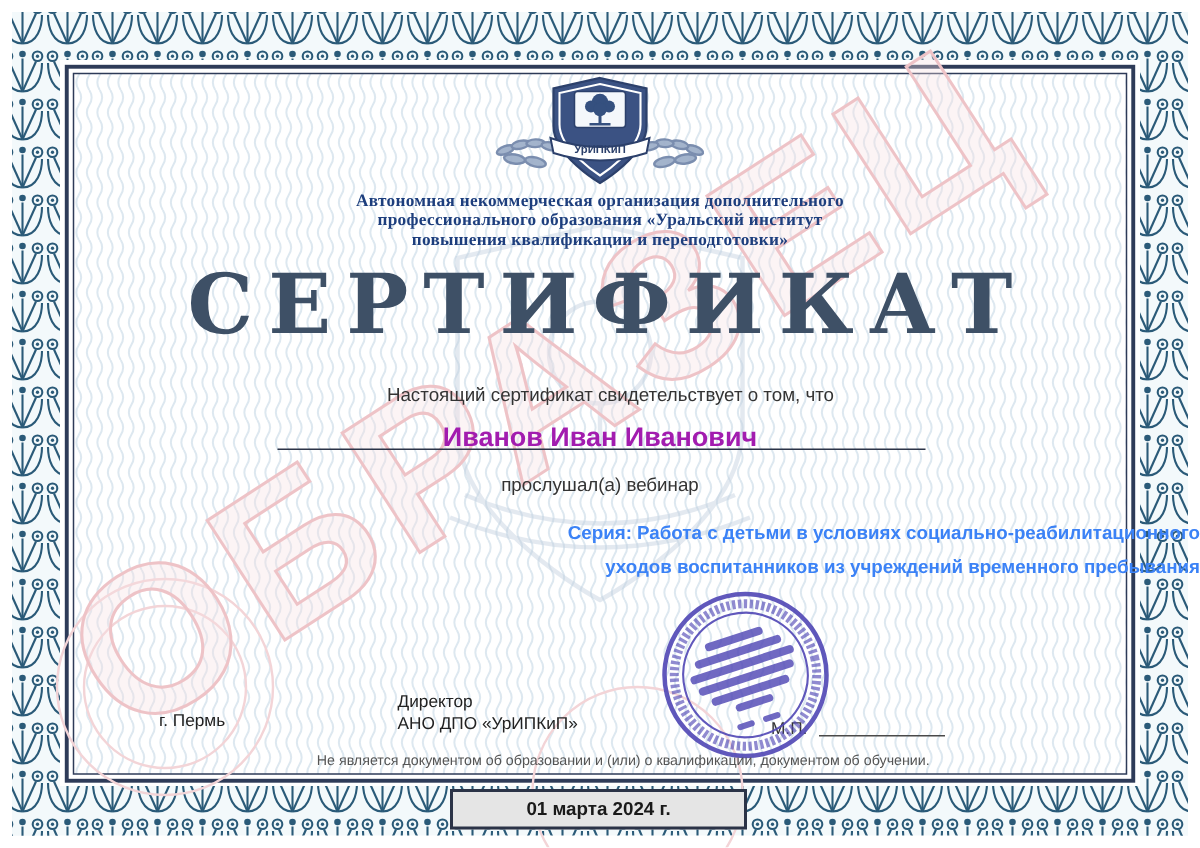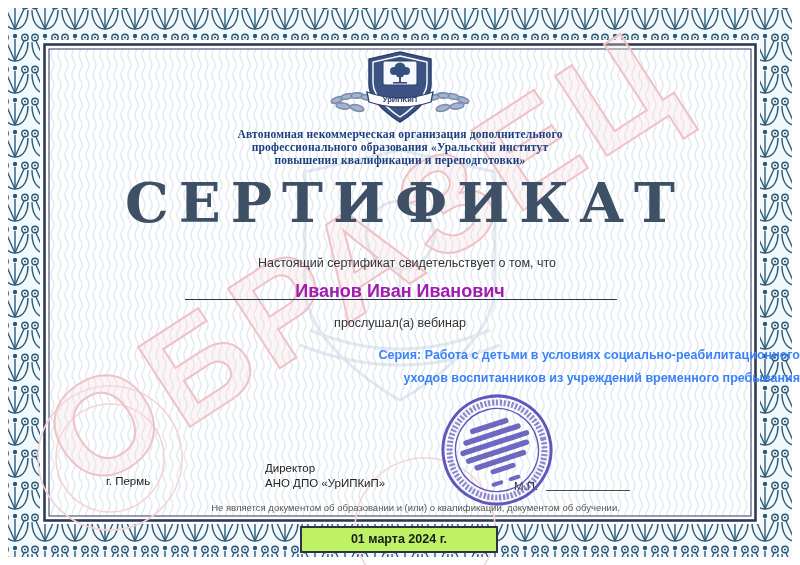--- a/index.html
+++ b/index.html
@@ -21,21 +21,21 @@
   .name{top:281px;font-size:18px;font-weight:bold;color:#a21caf;}
   .rule{top:299px;left:185px;width:432px;height:0;border-top:1.6px solid #2b3347;}
   .action{top:316px;font-size:12.5px;color:#333;}
   .course{top:344px;font-size:12.5px;font-weight:bold;color:#3b82f6;line-height:23px;text-align:right;}
   .city{left:64px;top:475px;font-size:11.5px;color:#222;padding-left:42px;}
   .director{left:265px;top:461px;font-size:11.5px;line-height:14.5px;color:#222;text-align:left;}
   .mp{left:514px;top:480px;font-size:11.5px;color:#333;}
   .sig{left:546px;top:490px;width:84px;height:0;border-top:1.6px solid #4a4a4a;}
   .stamp{left:438px;top:391px;width:118px;height:118px;opacity:.9;}
   .disclaimer{top:502px;font-size:9.5px;color:#555;padding-left:31px;}
-  .datebox{left:300px;top:526px;width:194px;height:23px;background:#bef264;
+  .datebox{left:300px;top:526px;width:194px;height:23px;background:#e5e5e5;
            border:2.4px solid #2b3347;font-size:12.5px;font-weight:bold;
            line-height:23px;text-align:center;color:#1a1a1a;}
 </style>
 </head>
 <body>
 
 <div class="cert">
 
   <svg class="bg" width="800" height="565" viewBox="0 0 800 565">
     <defs>

